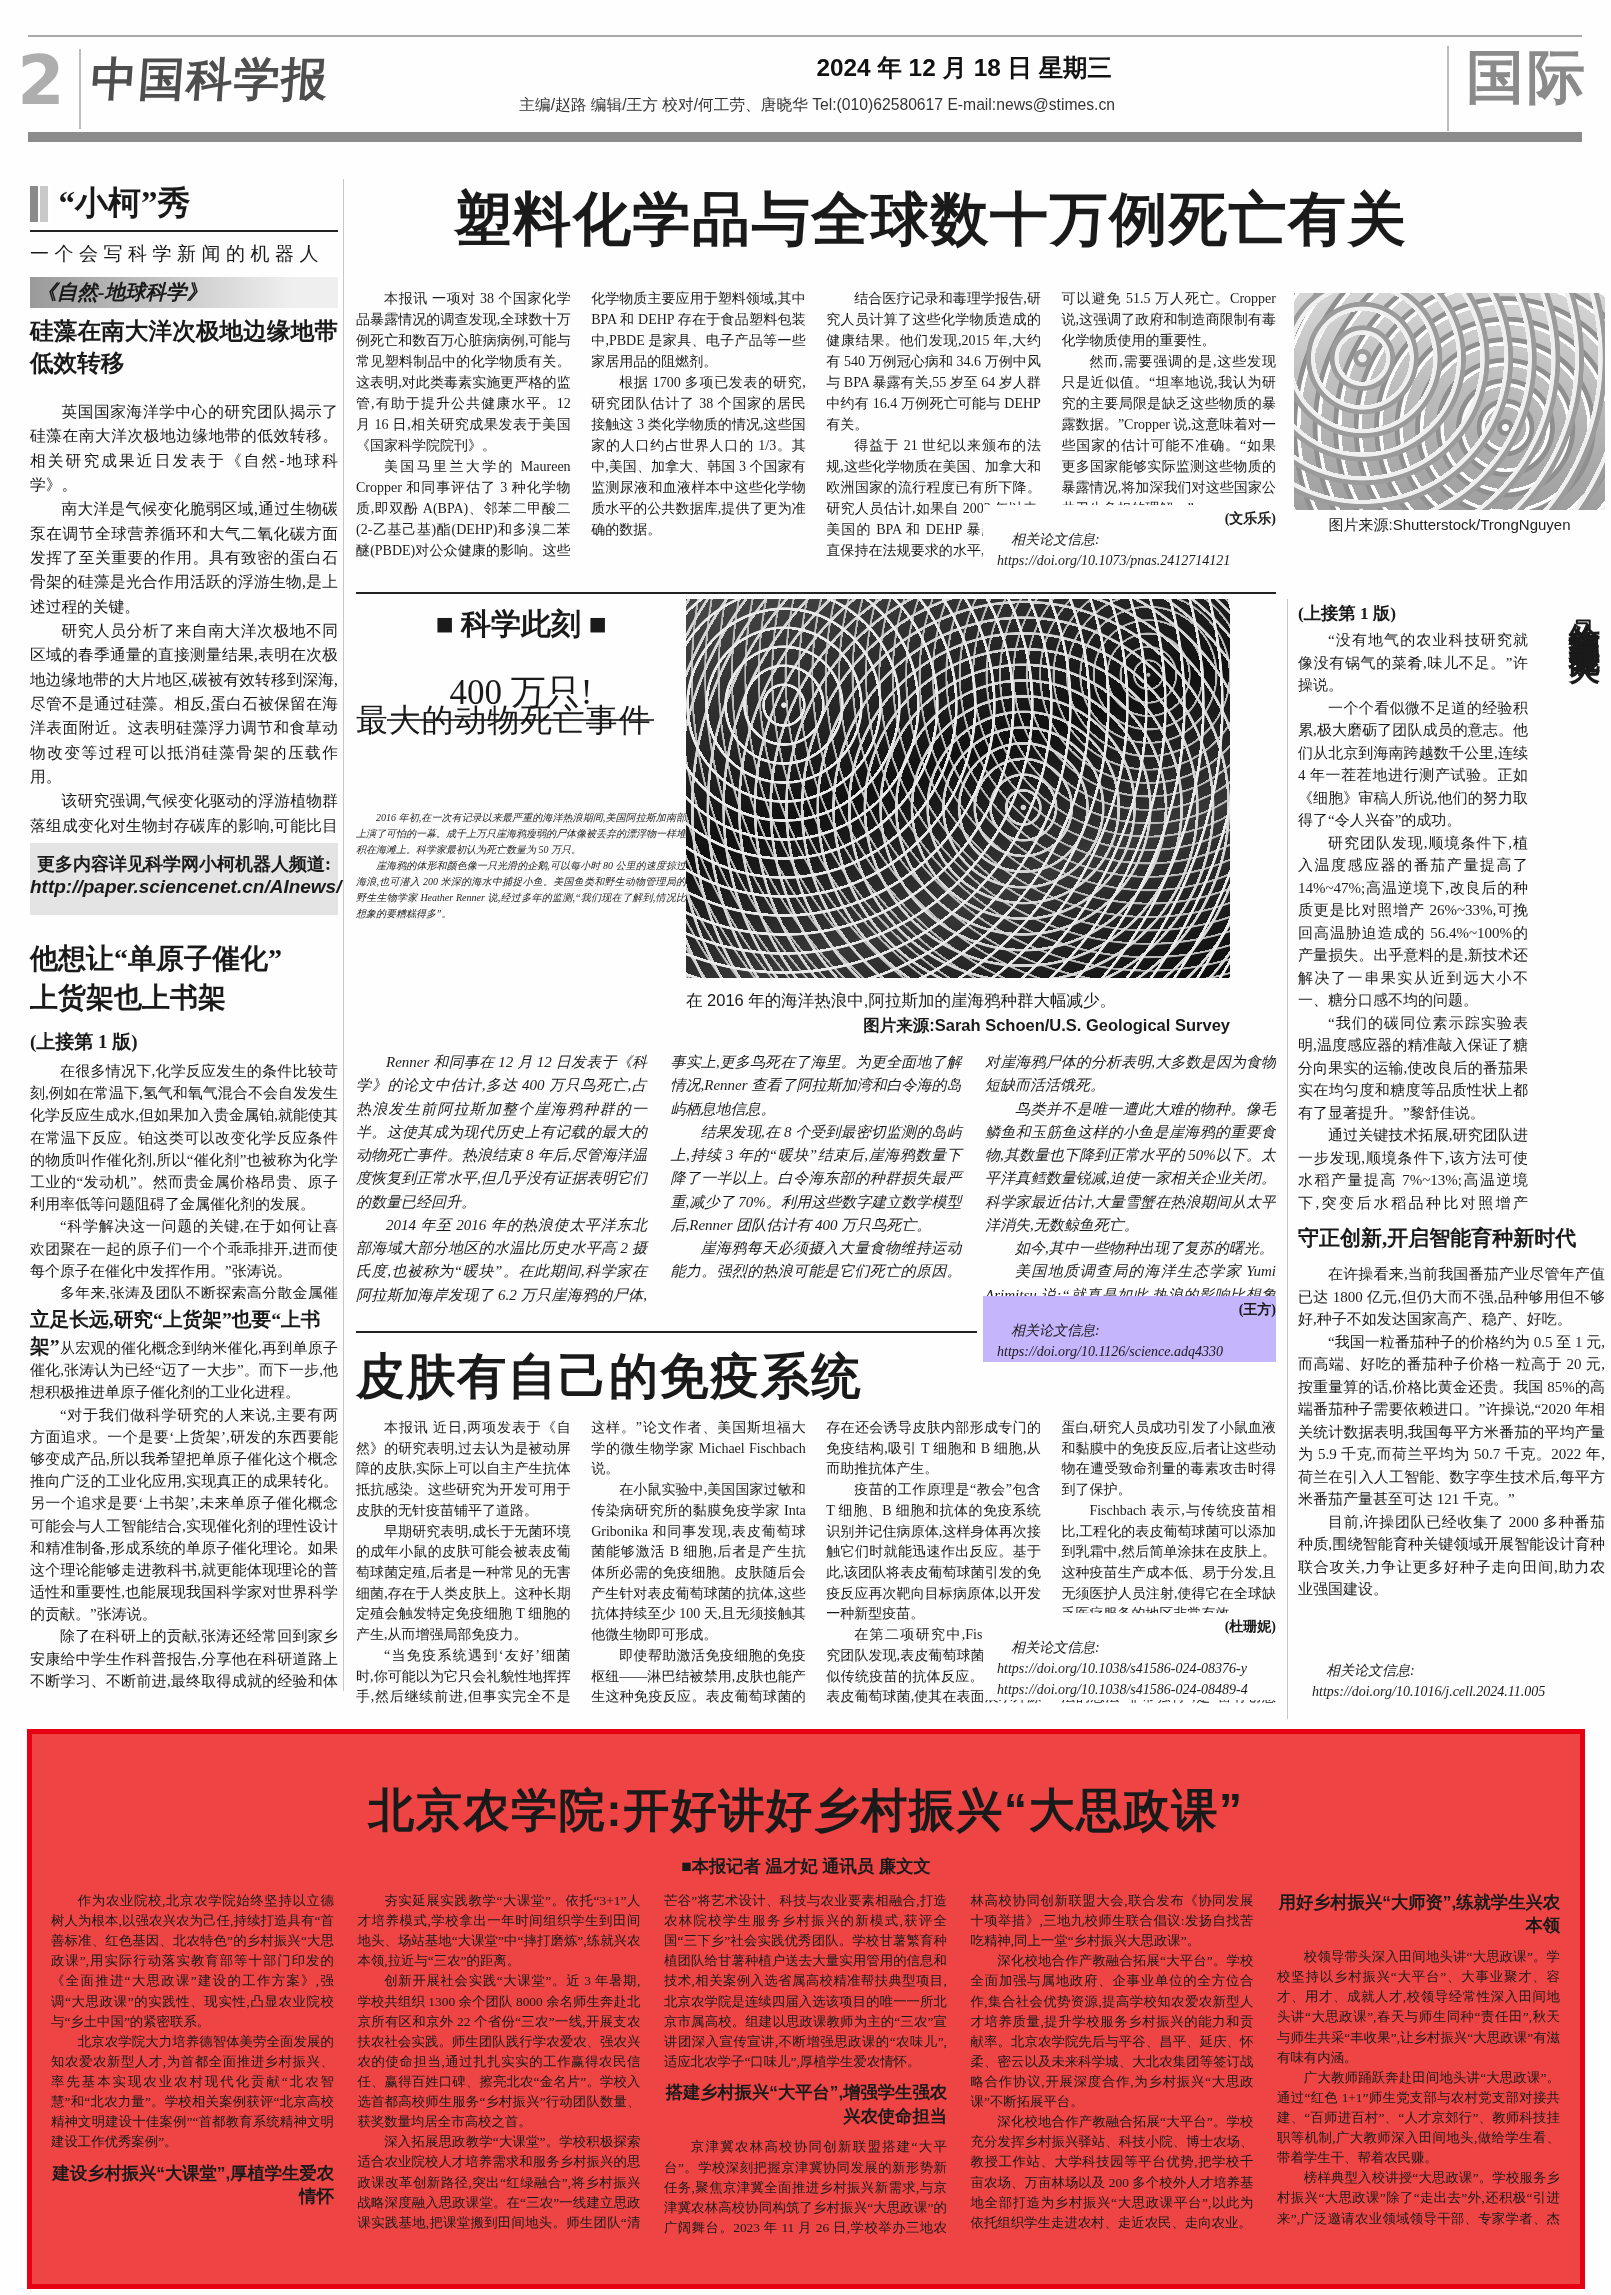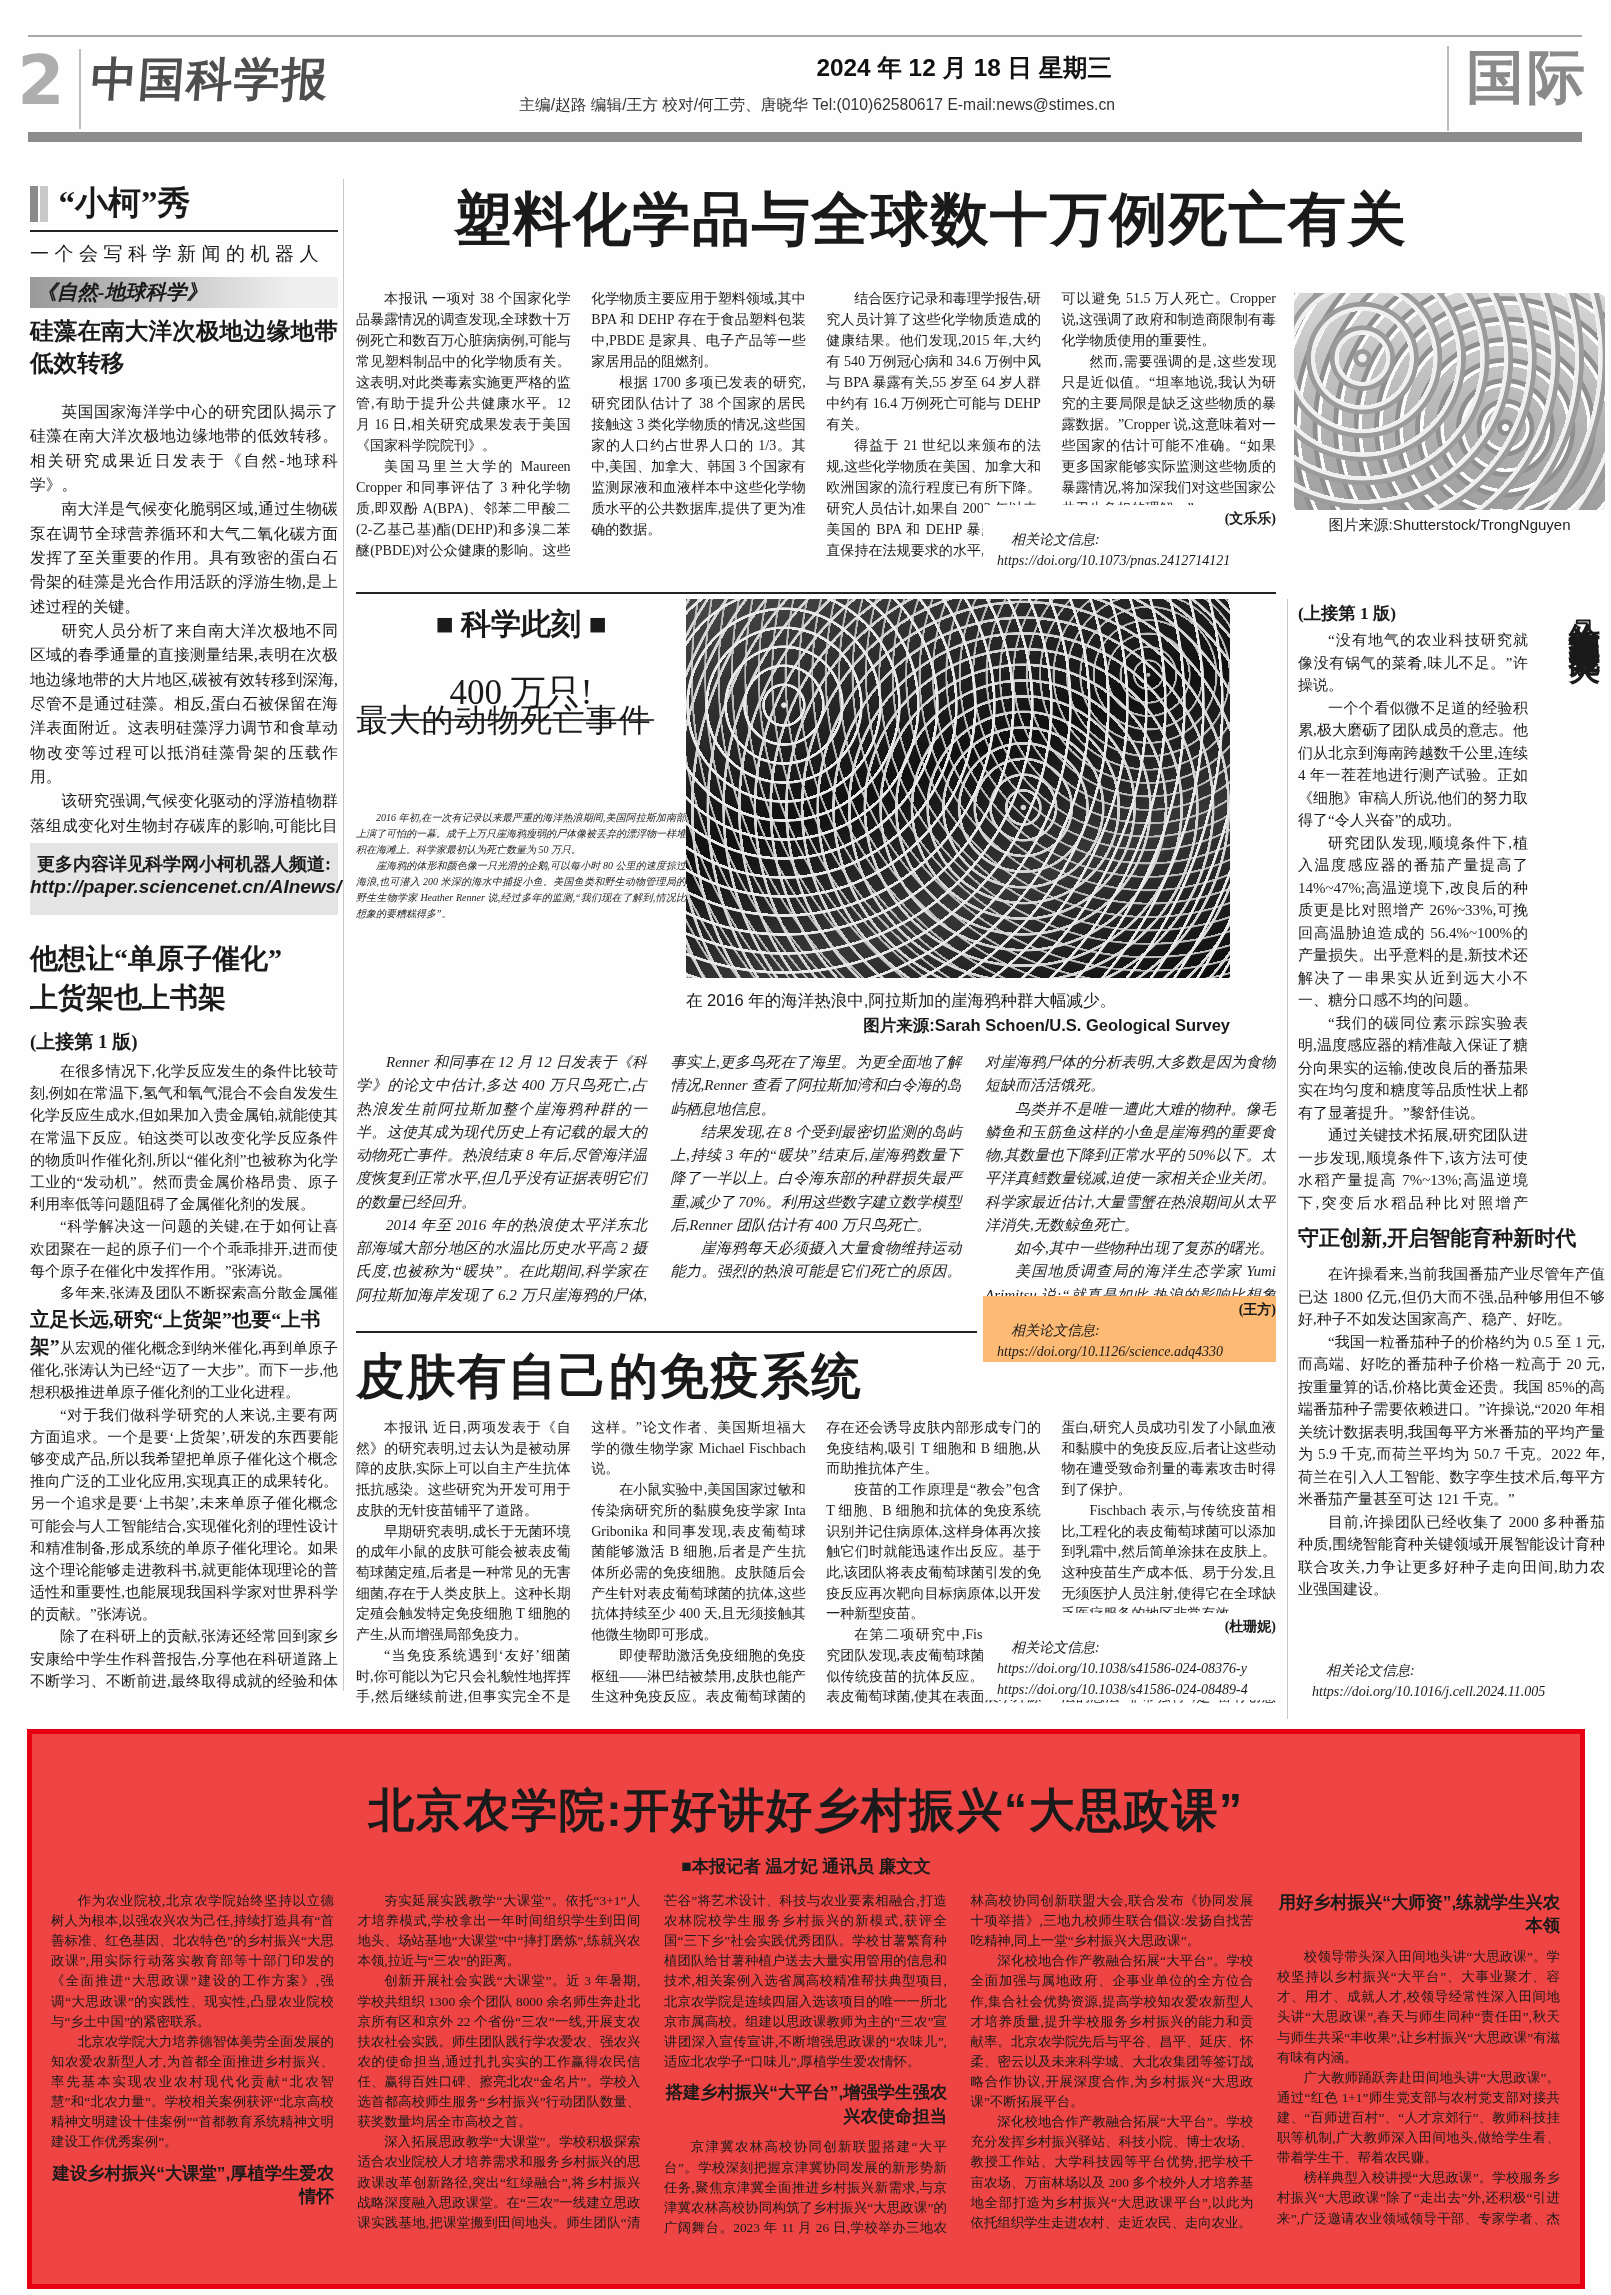--- a/index.html
+++ b/index.html
@@ -85,21 +85,21 @@
       repeating-radial-gradient(circle at 18% 28%, #e9e9e9 0 2.4px, transparent 3.1px 19px),
       repeating-radial-gradient(circle at 62% 55%, #d5d5d5 0 2.4px, transparent 3.1px 15.7px),
       repeating-radial-gradient(circle at 85% 20%, #bbb 0 1.6px, transparent 2.4px 13.4px),
       linear-gradient(160deg,#4a4a4a,#101010 45%,#383838 70%,#0a0a0a); }
   .sm-cap1 { left:686px; top:990px; width:544px; font-size:16.5px;
              font-family:"Liberation Sans","DejaVu Sans",sans-serif; }
   .sm-cap2 { left:686px; top:1015px; width:544px; text-align:right; font-size:16.5px; font-weight:bold;
              font-family:"Liberation Sans","DejaVu Sans",sans-serif; }
   .sm-more { left:356px; top:1051px; width:920px; height:275px;
              columns:3; column-gap:23.6px; font-size:15px; line-height:1.55; }
-  .sm-doi { left:983px; top:1296px; width:293px; background:#fdba74; font-size:14px;
+  .sm-doi { left:983px; top:1296px; width:293px; background:#c4b5fd; font-size:14px;
             line-height:1.5; padding-top:3.1px; }
   
   .sk-rule { left:356px; top:1331px; width:621px; height:1.6px; }
   .sk-hl { left:356px; top:1344px; font-size:49px; font-weight:900; letter-spacing:1.6px; }
   .sk-body { left:356px; top:1418px; width:920px; height:302px;
              columns:4; column-gap:20.5px; font-size:14px; line-height:1.48; }
   .sk-doi { left:983px; top:1613px; width:293px; background:#fefefe; font-size:14px;
             line-height:1.5; padding-top:3.1px; }
   
   .cr-title { left:1536px; top:598px; width:69px; height:480px; font-size:31px;
@@ -221,21 +221,21 @@
     <div class="plabel-line">相关论文信息:</div>
     <div class="doi-line">https://doi.org/10.1126/science.adq4330</div>
   </div>
 
   <div class="abs rule sk-rule"></div>
   <div class="abs sk-hl">皮肤有自己的免疫系统</div>
   <div class="abs sk-body hide-overflow">
       <p class="para">本报讯 近日,两项发表于《自然》的研究表明,过去认为是被动屏障的皮肤,实际上可以自主产生抗体抵抗感染。这些研究为开发可用于皮肤的无针疫苗铺平了道路。</p>
       <p class="para">早期研究表明,成长于无菌环境的成年小鼠的皮肤可能会被表皮葡萄球菌定殖,后者是一种常见的无害细菌,存在于人类皮肤上。这种长期定殖会触发特定免疫细胞 T 细胞的产生,从而增强局部免疫力。</p>
       <p class="para">“当免疫系统遇到‘友好’细菌时,你可能以为它只会礼貌性地挥挥手,然后继续前进,但事实完全不是这样。”论文作者、美国斯坦福大学的微生物学家 Michael Fischbach 说。</p>
-      <p class="para">在小鼠实验中,美国国家过敏和传染病研究所的黏膜免疫学家 Inta Gribonika 和同事发现,表皮葡萄球菌能够激活 B 细胞,后者是产生抗体所必需的免疫细胞。皮肤随后会产生针对表皮葡萄球菌的抗体,这些抗体持续至少 400 天,且无须接触其他微生物即可形成。</p>
+      <p class="para">在小鼠实验中,美国国家过敏和传染病研究所的黏膜免疫学家 Inta Gribonika 和同事发现,表皮葡萄球菌能够激活 B 细胞,后者是产生抗体所必需的免疫细胞。皮肤随后会产生针对表皮葡萄球菌的抗体,这些抗体持续至少 100 天,且无须接触其他微生物即可形成。</p>
       <p class="para">即使帮助激活免疫细胞的免疫枢纽——淋巴结被禁用,皮肤也能产生这种免疫反应。表皮葡萄球菌的存在还会诱导皮肤内部形成专门的免疫结构,吸引 T 细胞和 B 细胞,从而助推抗体产生。</p>
       <p class="para">疫苗的工作原理是“教会”包含 T 细胞、B 细胞和抗体的免疫系统识别并记住病原体,这样身体再次接触它们时就能迅速作出反应。基于此,该团队将表皮葡萄球菌引发的免疫反应再次靶向目标病原体,以开发一种新型疫苗。</p>
       <p class="para">在第二项研究中,Fischbach 研究团队发现,表皮葡萄球菌会引发类似传统疫苗的抗体反应。通过改造表皮葡萄球菌,使其在表面展示外源蛋白,研究人员成功引发了小鼠血液和黏膜中的免疫反应,后者让这些动物在遭受致命剂量的毒素攻击时得到了保护。</p>
       <p class="para">Fischbach 表示,与传统疫苗相比,工程化的表皮葡萄球菌可以添加到乳霜中,然后简单涂抹在皮肤上。这种疫苗生产成本低、易于分发,且无须医护人员注射,使得它在全球缺乏医疗服务的地区非常有效。</p>
       <p class="para">美国哈佛大学医学院的皮肤免疫学家 Thomas Kupper 指出,利用皮肤表皮葡萄球菌的免疫反应开发疗法的想法“非常独特”,是“富有创意的应用”。但目前尚不清楚人类皮肤对表皮葡萄球菌的反应是否与小鼠一样。</p>
     </div>
   <div class="abs sk-doi">
     <div class="sign-line">(杜珊妮)</div>
     <div class="plabel-line">相关论文信息:</div>
     <div class="doi-line">https://doi.org/10.1038/s41586-024-08376-y</div>

